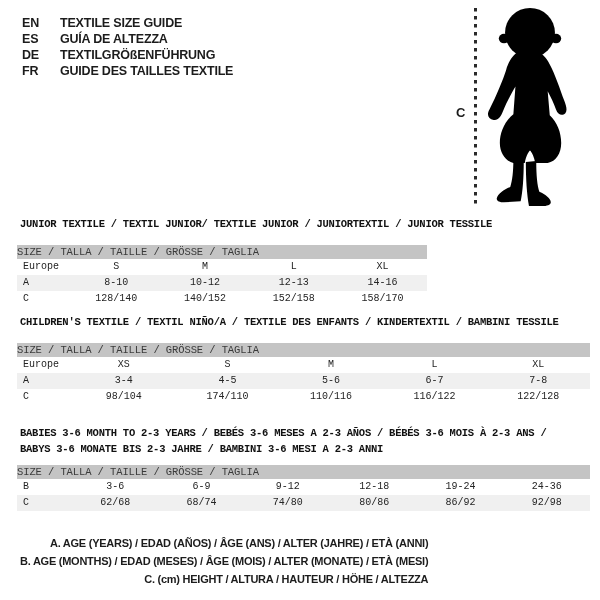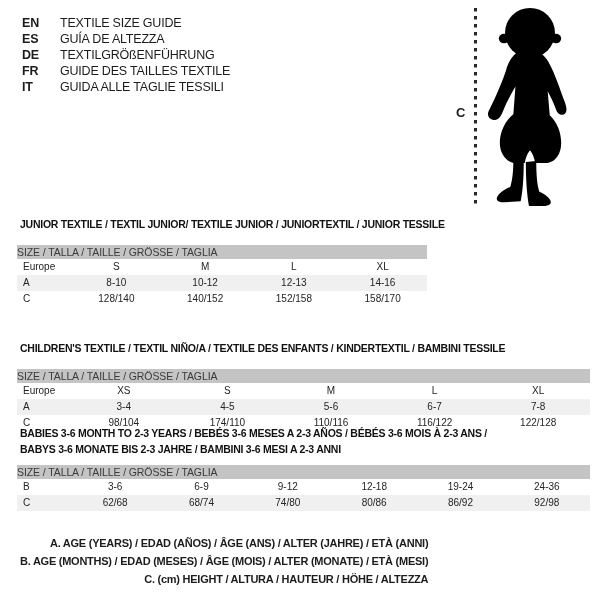--- a/index.html
+++ b/index.html
@@ -3,31 +3,31 @@
 <meta charset="utf-8">
 <style>
   html,body{margin:0;padding:0;background:#fff;}
   .page{position:relative;width:600px;height:600px;background:#ffffff;
         font-family:"Liberation Sans",sans-serif;color:#1c1c1c;overflow:hidden;}
 
   
   .langs{position:absolute;left:22px;top:15px;}
   .lang-row{display:flex;height:16px;line-height:16px;}
   .lang-code{width:38px;font-weight:700;font-size:12.5px;letter-spacing:-0.2px;}
-  .lang-text{font-weight:400;font-size:12.5px;letter-spacing:-0.2px;white-space:nowrap;}
+  .lang-text{font-weight:700;font-size:12.5px;letter-spacing:-0.2px;white-space:nowrap;}
 
   
   .height-line{position:absolute;left:474px;top:8px;}
   .height-label{position:absolute;left:456px;top:105px;font-weight:700;font-size:13px;}
   .baby{position:absolute;left:478px;top:7px;}
 
   
-  .sec{position:absolute;left:17px;}
+  .sec{position:absolute;left:17px;font-family:Liberation Mono, monospace;}
   .sec1{top:216px;width:410px;}
-  .sec2{top:340px;width:573px;}
+  .sec2{top:314px;width:573px;}
   .sec3{top:425px;width:573px;}
   .tbl-title{font-weight:700;font-size:10.5px;letter-spacing:-0.25px;color:#111;
              line-height:16px;white-space:nowrap;padding-left:3px;}
   .band{margin-top:13px;height:14px;line-height:14px;background:#c4c4c4;
         font-size:10.5px;color:#3a3a3a;letter-spacing:-0.1px;}
   .sec3 .band{margin-top:8px;}
   .row{display:grid;height:16px;line-height:15px;font-size:10px;color:#242424;}
   .cols4{grid-template-columns:55px repeat(4,1fr);}
   .cols5{grid-template-columns:55px repeat(5,1fr);}
   .cols6{grid-template-columns:55px repeat(6,1fr);}
@@ -53,24 +53,20 @@
       <span class="lang-code">ES</span>
       <span class="lang-text">GUÍA DE ALTEZZA</span>
     </div>
     <div class="lang-row">
       <span class="lang-code">DE</span>
       <span class="lang-text">TEXTILGRÖßENFÜHRUNG</span>
     </div>
     <div class="lang-row">
       <span class="lang-code">FR</span>
       <span class="lang-text">GUIDE DES TAILLES TEXTILE</span>
-    </div>
-    <div class="lang-row">
-      <span class="lang-code">IT</span>
-      <span class="lang-text">GUIDA ALLE TAGLIE TESSILI</span>
     </div>
   </div>
 
   <svg class="height-line" width="3" height="198">
     <line x1="1.5" y1="0" x2="1.5" y2="198" stroke="#2a2a2a" stroke-width="3" stroke-dasharray="3.5 4.5"></line>
   </svg>
   <div class="height-label">C</div>
 
   <svg class="baby" width="104" height="201" viewBox="0 0 100 210" preserveAspectRatio="none">
     <g fill="#000000">

